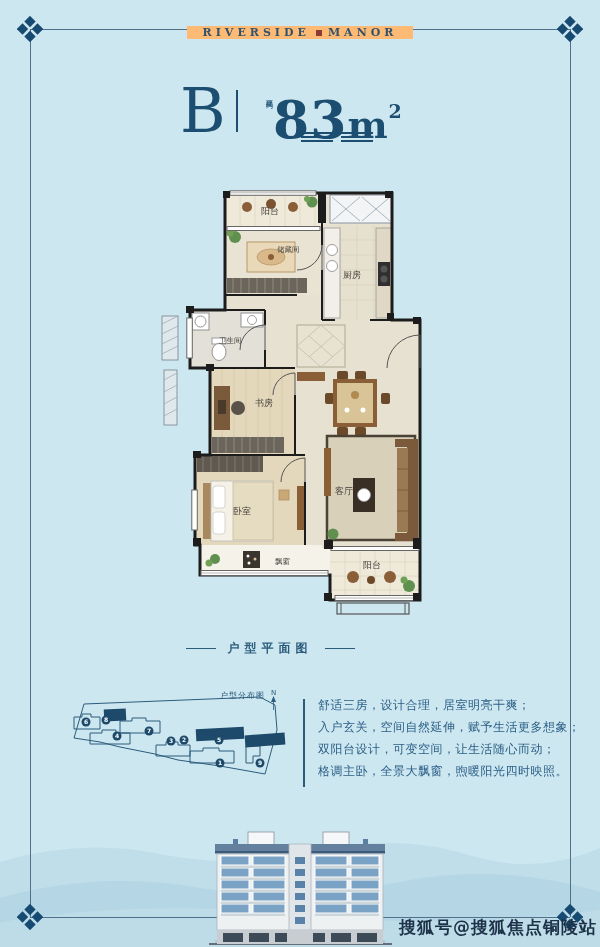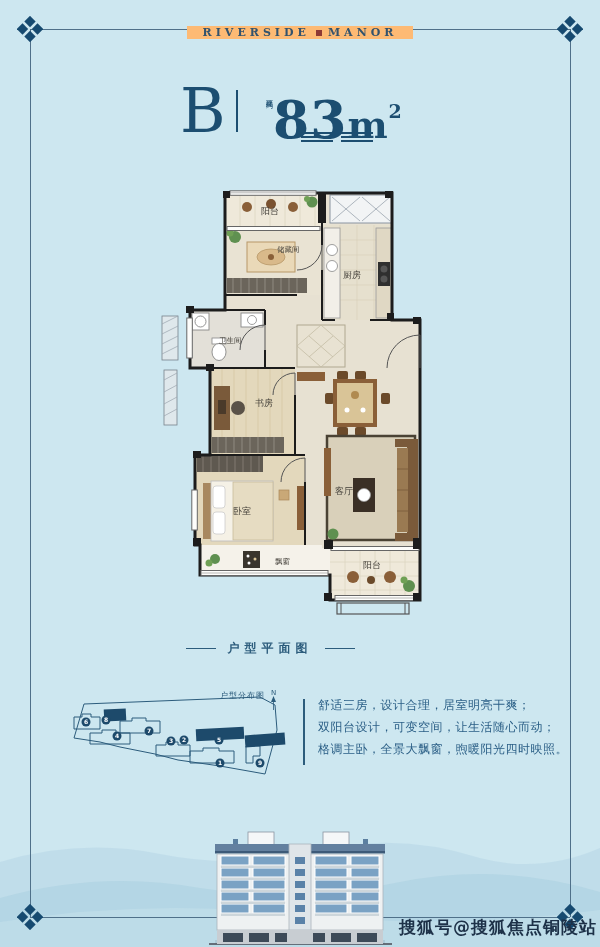--- a/index.html
+++ b/index.html
@@ -406,20 +406,21 @@
       <text class="sp-num" x="157" y="58.3">5</text>
     <circle cx="160" cy="79" r="4.5" fill="#1d4a6b"></circle>
       <text class="sp-num" x="158" y="81.3">1</text>
     <circle cx="200" cy="79" r="4.5" fill="#1d4a6b"></circle>
       <text class="sp-num" x="198" y="81.3">9</text>
   </g>
 </svg>
 
 <div class="desc">
   <p>舒适三房，设计合理，居室明亮干爽；</p>
+  <p>入户玄关，空间自然延伸，赋予生活更多想象；</p>
   <p>双阳台设计，可变空间，让生活随心而动；</p>
   <p>格调主卧，全景大飘窗，煦暖阳光四时映照。</p>
 </div>
 
 <svg id="building" width="195" height="121" viewBox="0 0 195 121">
   <rect x="12" y="114" width="170" height="4" fill="#9fb8c6" opacity="0.5"></rect>
   <line x1="6" y1="118" x2="189" y2="118" stroke="#4a4a55" stroke-width="1.5"></line>
 
   <rect x="45" y="6" width="26" height="14" fill="#f5f7f8" stroke="#8a94a0" stroke-width="0.8"></rect>
   <rect x="120" y="6" width="26" height="14" fill="#f5f7f8" stroke="#8a94a0" stroke-width="0.8"></rect>

